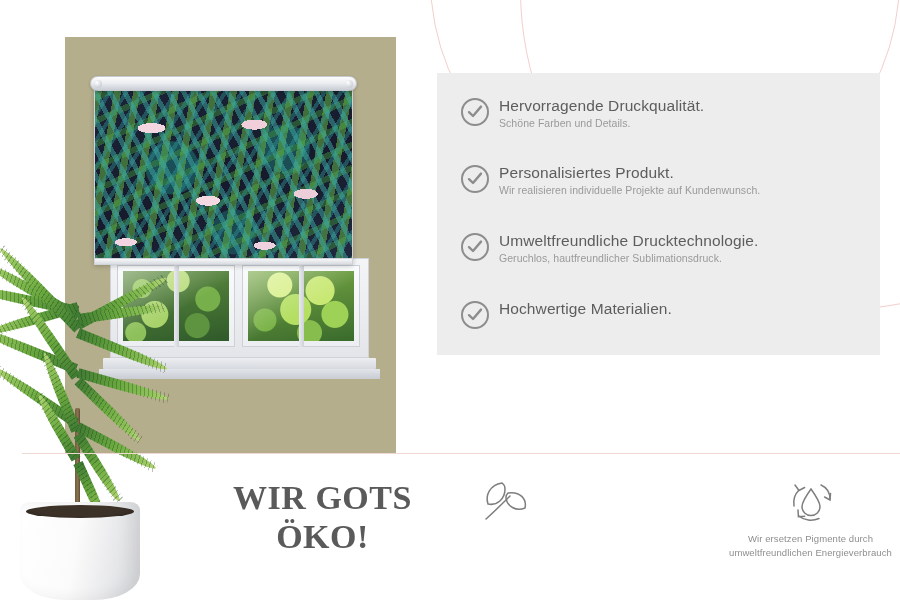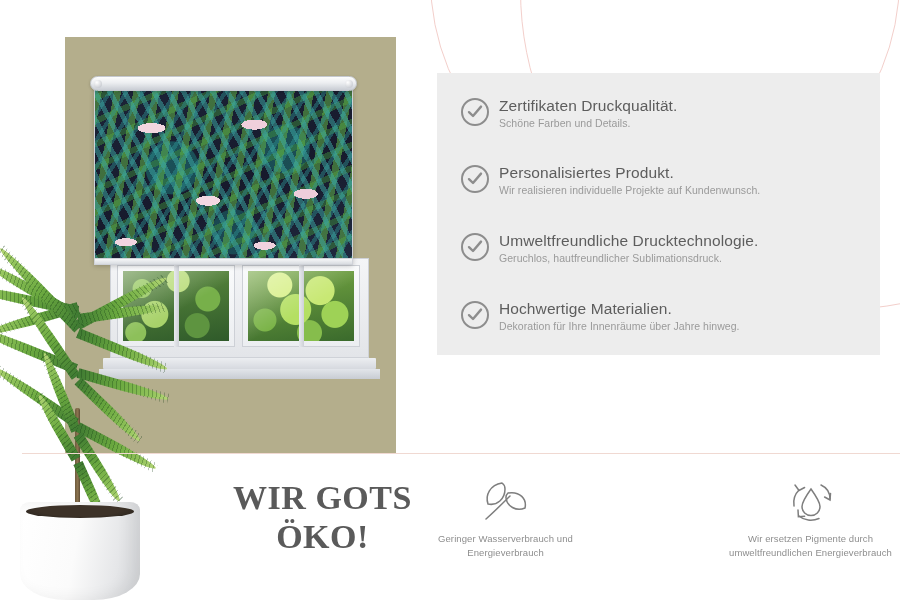--- a/index.html
+++ b/index.html
@@ -187,21 +187,21 @@
 
   <div class="panel">
 
     <div class="feature f0">
       <span class="check">
         <svg width="16" height="16" viewBox="0 0 16 16">
             <path d="M2 8.2 L6 12 L14 2.6" fill="none" stroke="#8d8d8d" stroke-width="2.4" stroke-linecap="round" stroke-linejoin="round"></path>
           </svg>
       </span>
       <span class="ftext">
-        <span class="ftitle">Zertifikaten Druckqualität.</span>
+        <span class="ftitle">Hervorragende Druckqualität.</span>
         <span class="fsub" style="display:block">Schöne Farben und Details.</span>
       </span>
     </div>
 
     <div class="feature f2">
       <span class="check">
         <svg width="16" height="16" viewBox="0 0 16 16">
             <path d="M2 8.2 L6 12 L14 2.6" fill="none" stroke="#8d8d8d" stroke-width="2.4" stroke-linecap="round" stroke-linejoin="round"></path>
           </svg>
       </span>
@@ -224,40 +224,38 @@
     </div>
 
     <div class="feature f3">
       <span class="check">
         <svg width="16" height="16" viewBox="0 0 16 16">
             <path d="M2 8.2 L6 12 L14 2.6" fill="none" stroke="#8d8d8d" stroke-width="2.4" stroke-linecap="round" stroke-linejoin="round"></path>
           </svg>
       </span>
       <span class="ftext">
         <span class="ftitle">Hochwertige Materialien.</span>
-        <span class="fsub" style="display:block">Dekoration für Ihre Innenräume über Jahre hinweg.</span>
       </span>
     </div>
 
   </div>
 
   <div class="eco-title">
     <div>WIR GOTS</div>
     <div>ÖKO!</div>
   </div>
 
   <div class="eco e0">
     <div class="ico">
       <svg width="56" height="48" viewBox="0 0 56 48" fill="none" stroke="#7e7e7e" stroke-width="1.5" stroke-linecap="round">
         <path d="M24 6 C12 8 7 18 10 27 C19 29 27 22 27 12 C27 9.5 25.8 7.2 24 6Z"></path>
         <path d="M30 16 C42 14 49 22 47 31 C38 35 29 29 28 21 C27.8 19 28.6 17.2 30 16Z"></path>
         <path d="M8 42 C17 34 25 26 32 19"></path>
       </svg>
     </div>
-    <div class="cap">Geringer Wasserverbrauch und Energieverbrauch</div>
   </div>
 
 
   <div class="eco e2">
     <div class="ico">
       <svg width="52" height="50" viewBox="0 0 52 50" fill="none" stroke="#7e7e7e" stroke-width="1.5" stroke-linecap="round">
         <path d="M26 13 C21 20 17 26 17 30.5 C17 35.7 21 39.5 26 39.5 C31 39.5 35 35.7 35 30.5 C35 26 31 20 26 13Z"></path>
         <path d="M14 14 C10 18 8 24 9 30"></path>
         <path d="M10 9 L14 14.5 L19.6 11.5"></path>
         <path d="M36 9 C41.5 11.5 45 17 45 23"></path>

